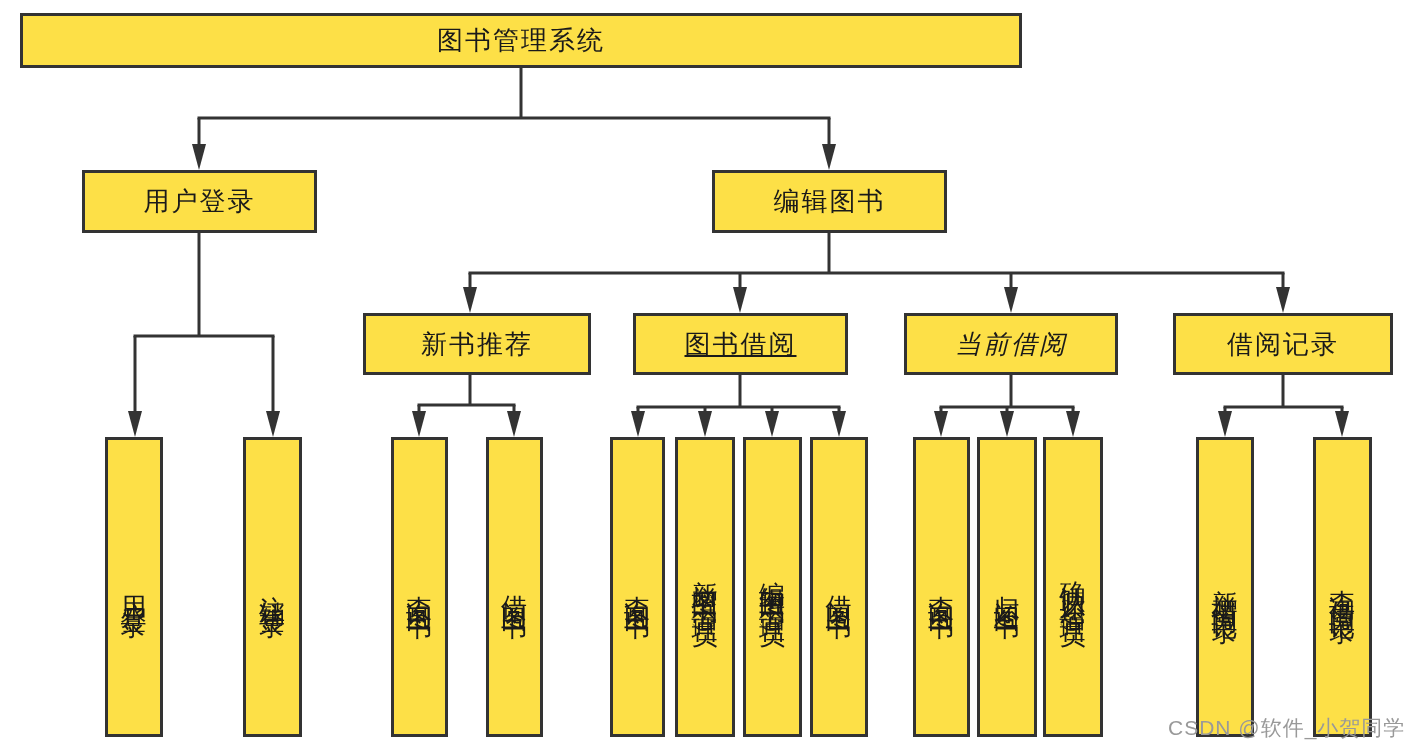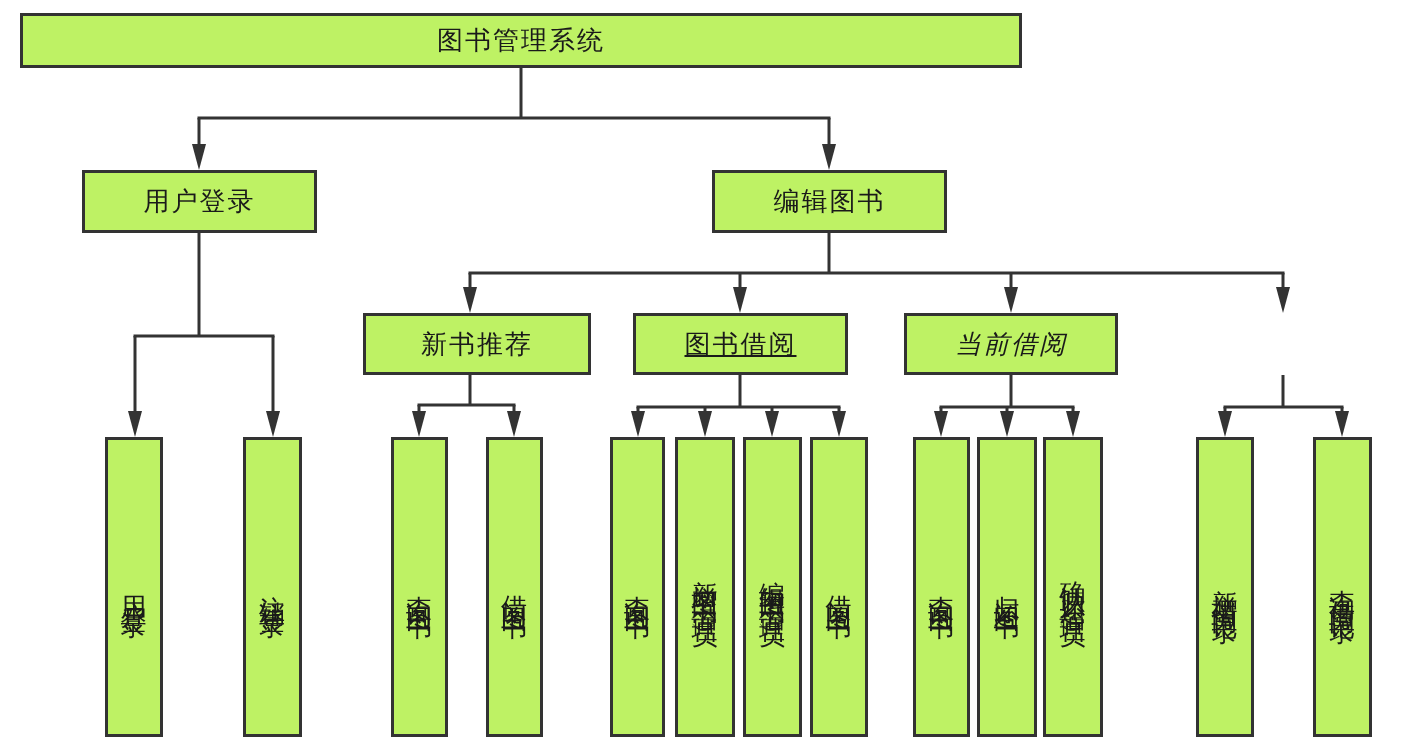--- a/index.html
+++ b/index.html
@@ -21,21 +21,21 @@
     left: 0;
     top: 0;
     width: 1405px;
     height: 747px;
     z-index: 1;
   }
   .node {
     position: absolute;
     box-sizing: border-box;
     border: 3px solid #333333;
-    background: #bef264;
+    background: #fde047;
     display: flex;
     align-items: center;
     justify-content: center;
     z-index: 2;
   }
   .h-node {
     font-size: 26px;
     letter-spacing: 2px;
     white-space: nowrap;
   }
@@ -141,20 +141,23 @@
 
   <div class="node h-node" style="left:363px; top:313px; width:228px; height:62px;align-items:center;">
     <span>新书推荐</span>
   </div>
   <div class="node h-node" style="left:633px; top:313px; width:215px; height:62px;text-decoration:underline;">
     <span>图书借阅</span>
   </div>
   <div class="node h-node" style="left:904px; top:313px; width:214px; height:62px;font-style:italic;">
     <span>当前借阅</span>
   </div>
+  <div class="node h-node" style="left:1173px; top:313px; width:220px; height:62px;">
+    <span>借阅记录</span>
+  </div>
 
   <div class="node v-node" style="left:105px; top:437px; width:58px; height:300px;">
     <span class="v-label">用户登录</span>
   </div>
   <div class="node v-node" style="left:243px; top:437px; width:59px; height:300px;">
     <span class="v-label">注销登录</span>
   </div>
 
   <div class="node v-node" style="left:391px; top:437px; width:57px; height:300px;">
     <span class="v-label">查询图书</span>
@@ -186,14 +189,15 @@
     <span class="v-label">确认归还（管理员）</span>
   </div>
 
   <div class="node v-node" style="left:1196px; top:437px; width:58px; height:300px;">
     <span class="v-label">新增借阅记录</span>
   </div>
   <div class="node v-node" style="left:1313px; top:437px; width:59px; height:300px;">
     <span class="v-label">查询借阅记录</span>
   </div>
 
+  <div class="watermark">CSDN @软件_小贺同学</div>
 
 </div>
 
 </body></html>

